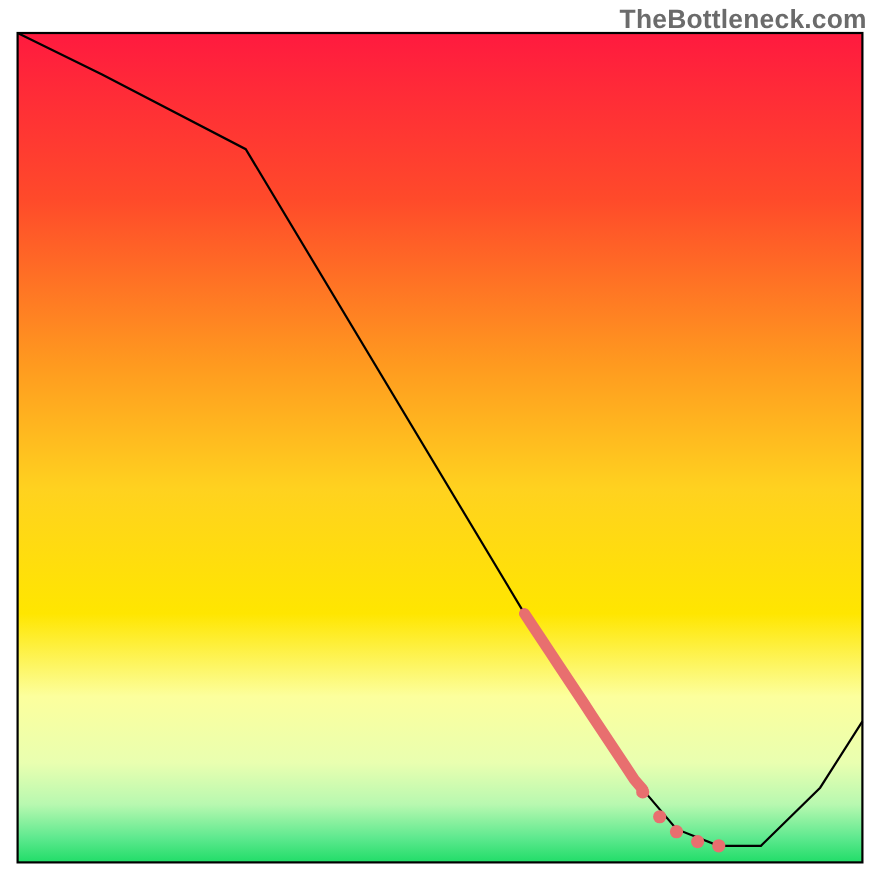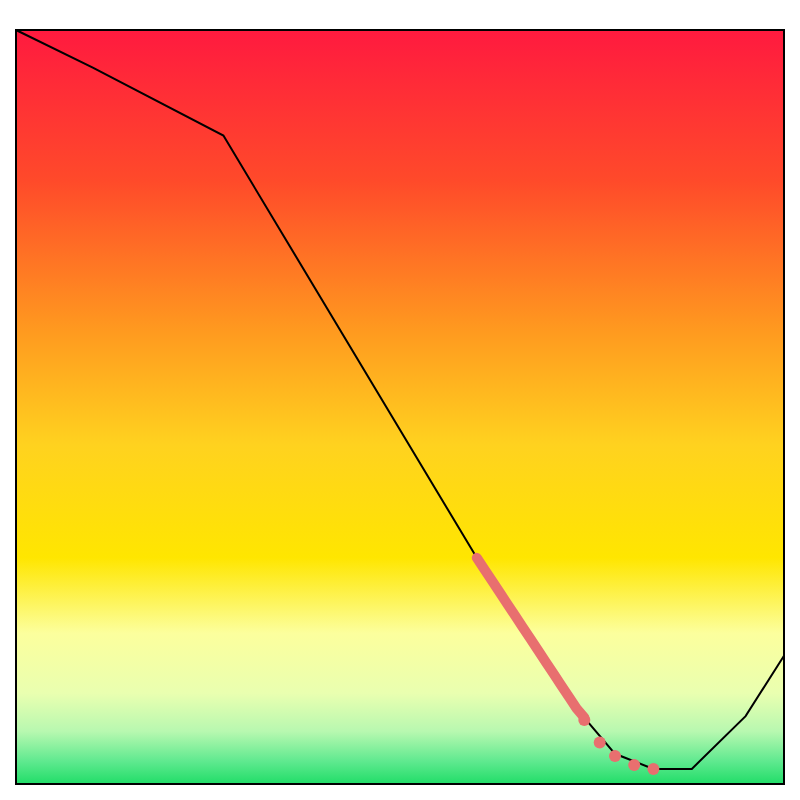--- a/index.html
+++ b/index.html
@@ -29,20 +29,21 @@
   svg.plot {
     position: absolute;
     left: 0;
     top: 0;
   }
 </style>
 </head>
 <body>
 
 <div class="frame">
+  <div class="watermark">TheBottleneck.com</div>
 
   <svg class="plot" width="800" height="800" viewBox="0 0 800 800">
     <defs>
       <linearGradient id="bg-grad" x1="0" y1="0" x2="0" y2="1">
           <stop offset="0%" stop-color="#ff1a3f"></stop>
           <stop offset="20%" stop-color="#ff4a2a"></stop>
           <stop offset="40%" stop-color="#ff9a1f"></stop>
           <stop offset="55.00000000000001%" stop-color="#ffd21f"></stop>
           <stop offset="70%" stop-color="#ffe600"></stop>
           <stop offset="80%" stop-color="#fcff9d"></stop>

